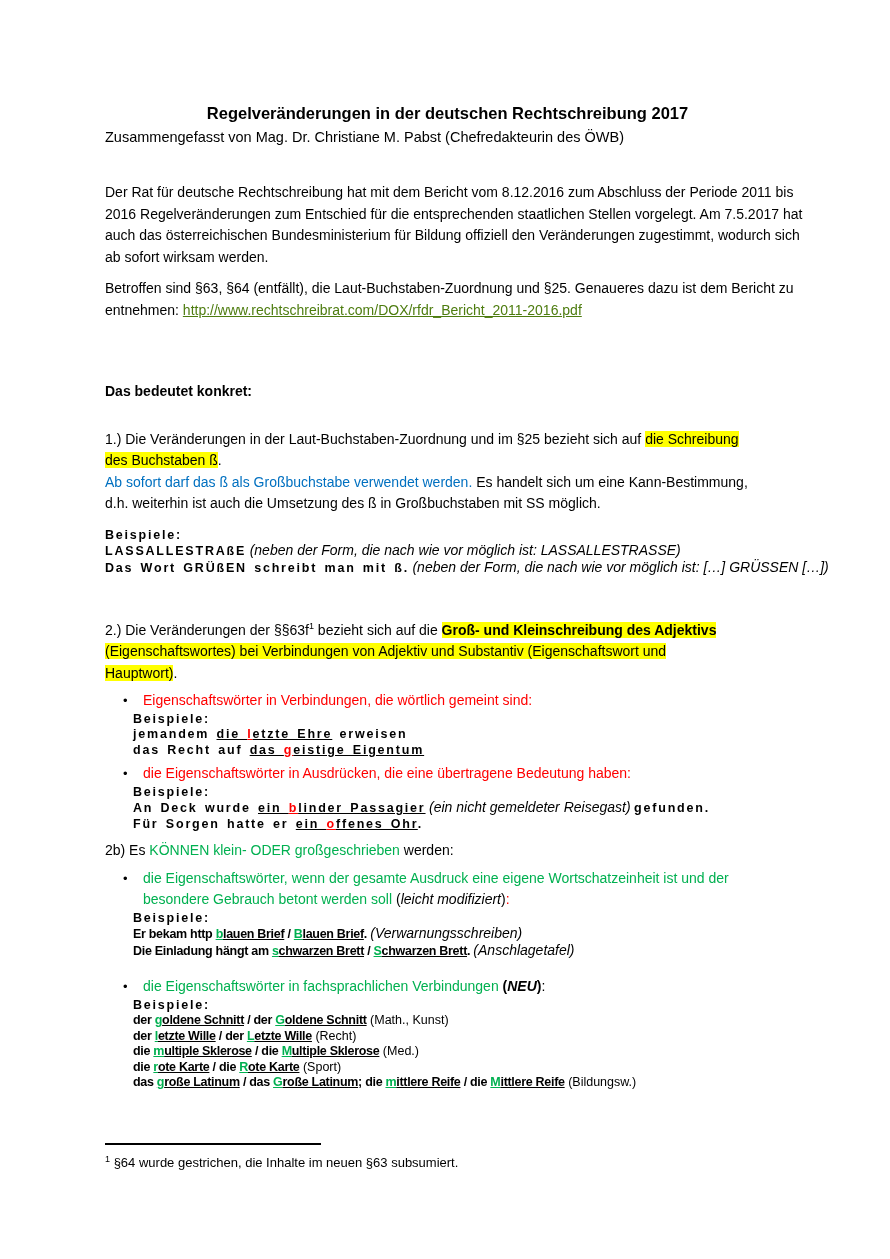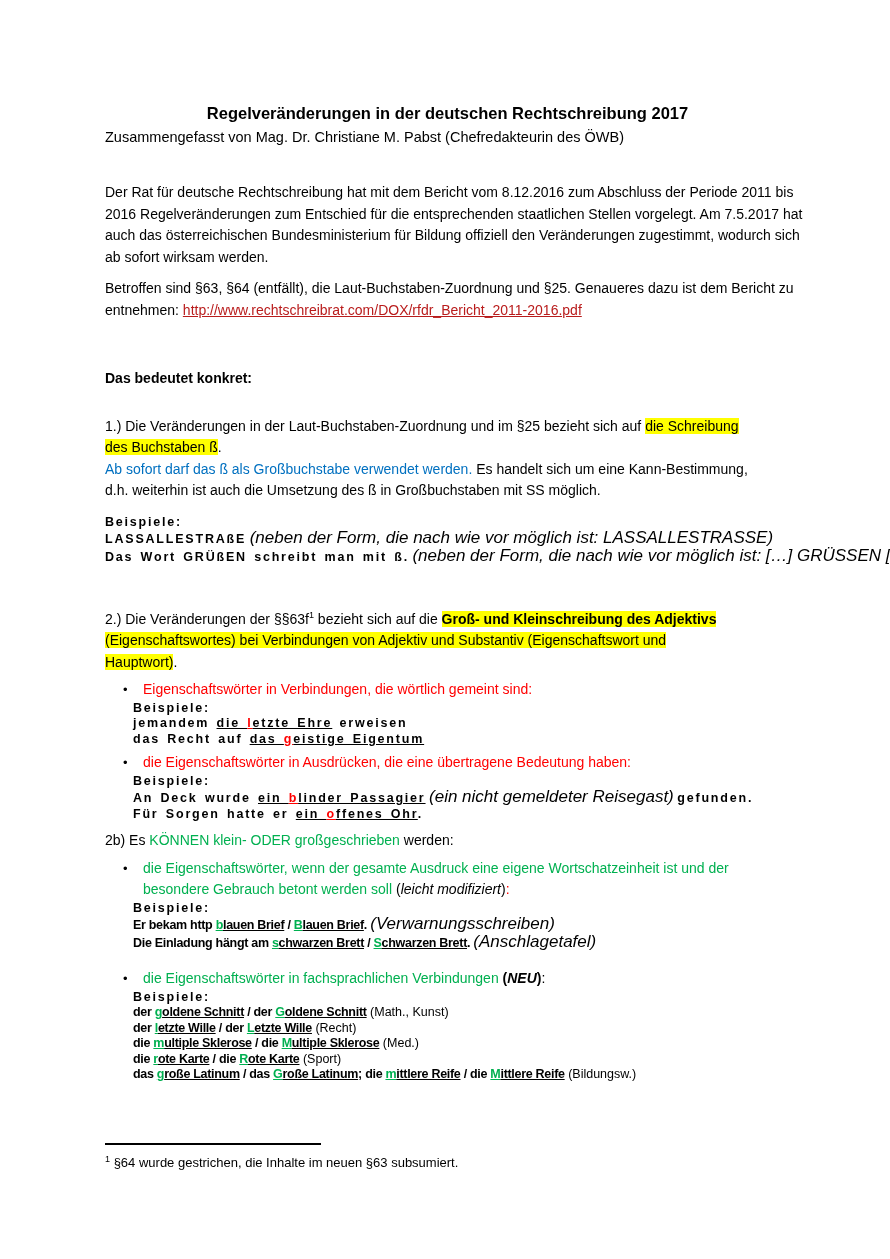--- a/index.html
+++ b/index.html
@@ -5,21 +5,21 @@
   html,body{margin:0;padding:0;background:#ffffff;}
   body{width:890px;height:1259px;overflow:hidden;font-family:"Liberation Sans",sans-serif;color:#000;}
   .page{box-sizing:border-box;width:890px;height:1027px;padding:103px 100px 0 105px;position:relative;}
   p{margin:0;}
   .title{text-align:center;font-weight:700;font-size:16.5px;line-height:21px;}
   .subtitle{text-align:left;font-size:14.5px;line-height:18px;margin-top:4px;}
   .body-text{font-size:14px;line-height:21.5px;}
   .nw{white-space:nowrap;}
   .p1{margin-top:36px;}
   .p2{margin-top:10px;}
-  .konkret{margin-top:47px;font-weight:700;}
+  .konkret{margin-top:60px;font-weight:700;}
   .sec1{margin-top:26px;}
   .ex{font-size:12.5px;line-height:15.5px;}
   .ex1{margin-top:13px;}
   .sec2{margin-top:40px;}
   .s2a{margin-top:16px;}
   .s2b{margin-top:8px;}
   .bullet{position:relative;padding-left:38px;}
   .bt{margin-top:5px;}
   .bt1b{margin-top:6px;}
   .btn2{margin-top:17px;}
@@ -28,23 +28,23 @@
   
   .b{font-weight:700;}
   .i{font-style:italic;}
   .u{text-decoration:underline;}
   .sp{font-weight:700;letter-spacing:1.8px;word-spacing:2px;}
   .bn{font-weight:700;letter-spacing:-0.3px;}
   .red{color:#FF0000;}
   .green{color:#00B050;}
   .blue{color:#0070C0;}
   .hl{background:#FFFF00;}
-  .note{font-size:17px;}
+  .note{font-size:14px;}
   .sup{vertical-align:super;font-size:9px;letter-spacing:0;}
-  a.link{color:#b91c1c;text-decoration:underline;cursor:pointer;}
+  a.link{color:#4d7c0f;text-decoration:underline;cursor:pointer;}
   .footnote{position:absolute;left:105px;top:1143px;width:600px;}
   .footnote-rule{width:216px;border-top:2px solid #000;margin-bottom:5px;}
   .fn-text{font-size:13px;line-height:18px;}
 </style>
 </head>
 <body>
 
 <div class="page">
   <div class="title">Regelveränderungen in der deutschen Rechtschreibung 2017</div>
   <div class="subtitle">Zusammengefasst von Mag. Dr. Christiane M. Pabst (Chefredakteurin des ÖWB)</div>

